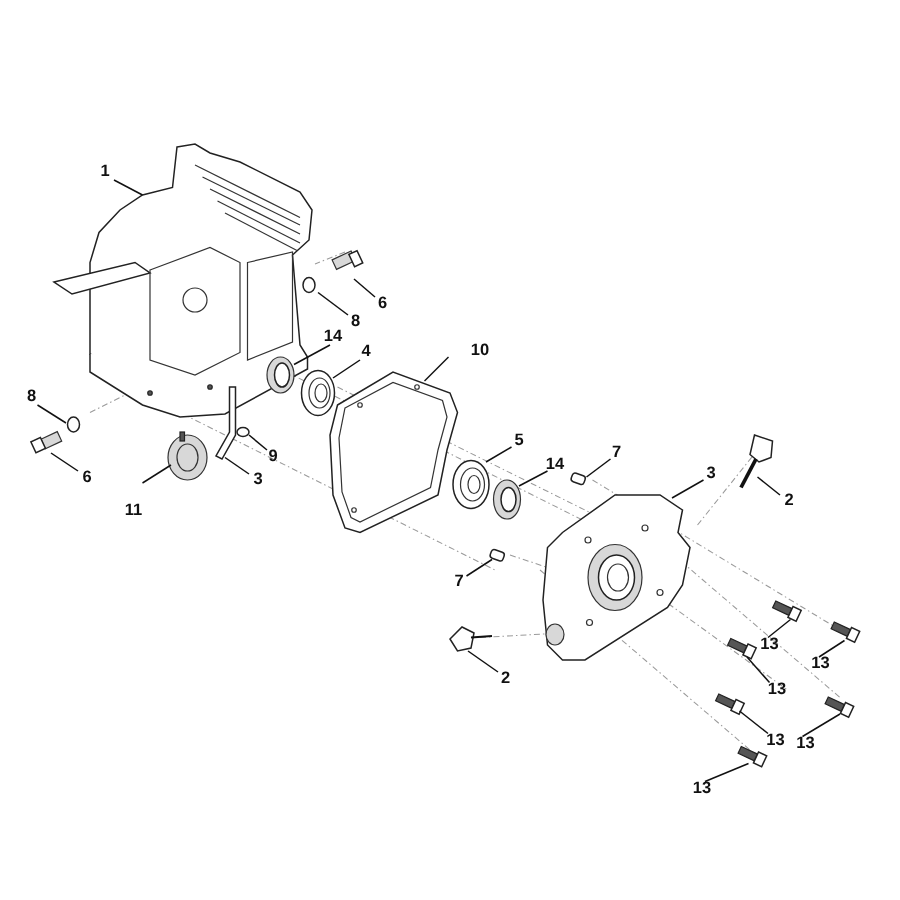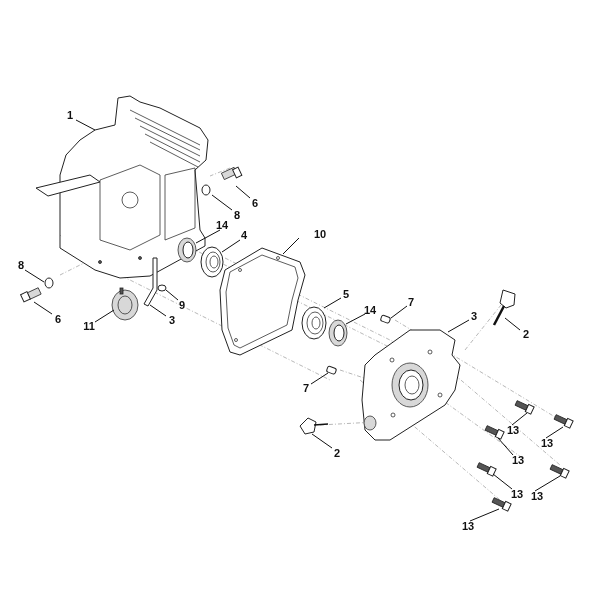--- a/index.html
+++ b/index.html
@@ -203,21 +203,21 @@
   <span class="callout-label" style="left:244px;top:235px">4</span>
   <span class="callout-label" style="left:346px;top:294px">5</span>
   <span class="callout-label" style="left:255px;top:203px">6</span>
   <span class="callout-label" style="left:58px;top:319px">6</span>
   <span class="callout-label" style="left:411px;top:302px">7</span>
   <span class="callout-label" style="left:306px;top:388px">7</span>
   <span class="callout-label" style="left:237px;top:215px">8</span>
   <span class="callout-label" style="left:21px;top:265px">8</span>
   <span class="callout-label" style="left:182px;top:305px">9</span>
   <span class="callout-label" style="left:320px;top:234px">10</span>
-  <span class="callout-label" style="left:89px;top:326px">11</span>
+  <span class="callout-label" style="left:89px;top:341px">11</span>
   <span class="callout-label" style="left:172px;top:320px">3</span>
   <span class="callout-label" style="left:513px;top:430px">13</span>
   <span class="callout-label" style="left:547px;top:443px">13</span>
   <span class="callout-label" style="left:518px;top:460px">13</span>
   <span class="callout-label" style="left:517px;top:494px">13</span>
   <span class="callout-label" style="left:537px;top:496px">13</span>
   <span class="callout-label" style="left:468px;top:526px">13</span>
   <span class="callout-label" style="left:222px;top:225px">14</span>
   <span class="callout-label" style="left:370px;top:310px">14</span>
 </div>

